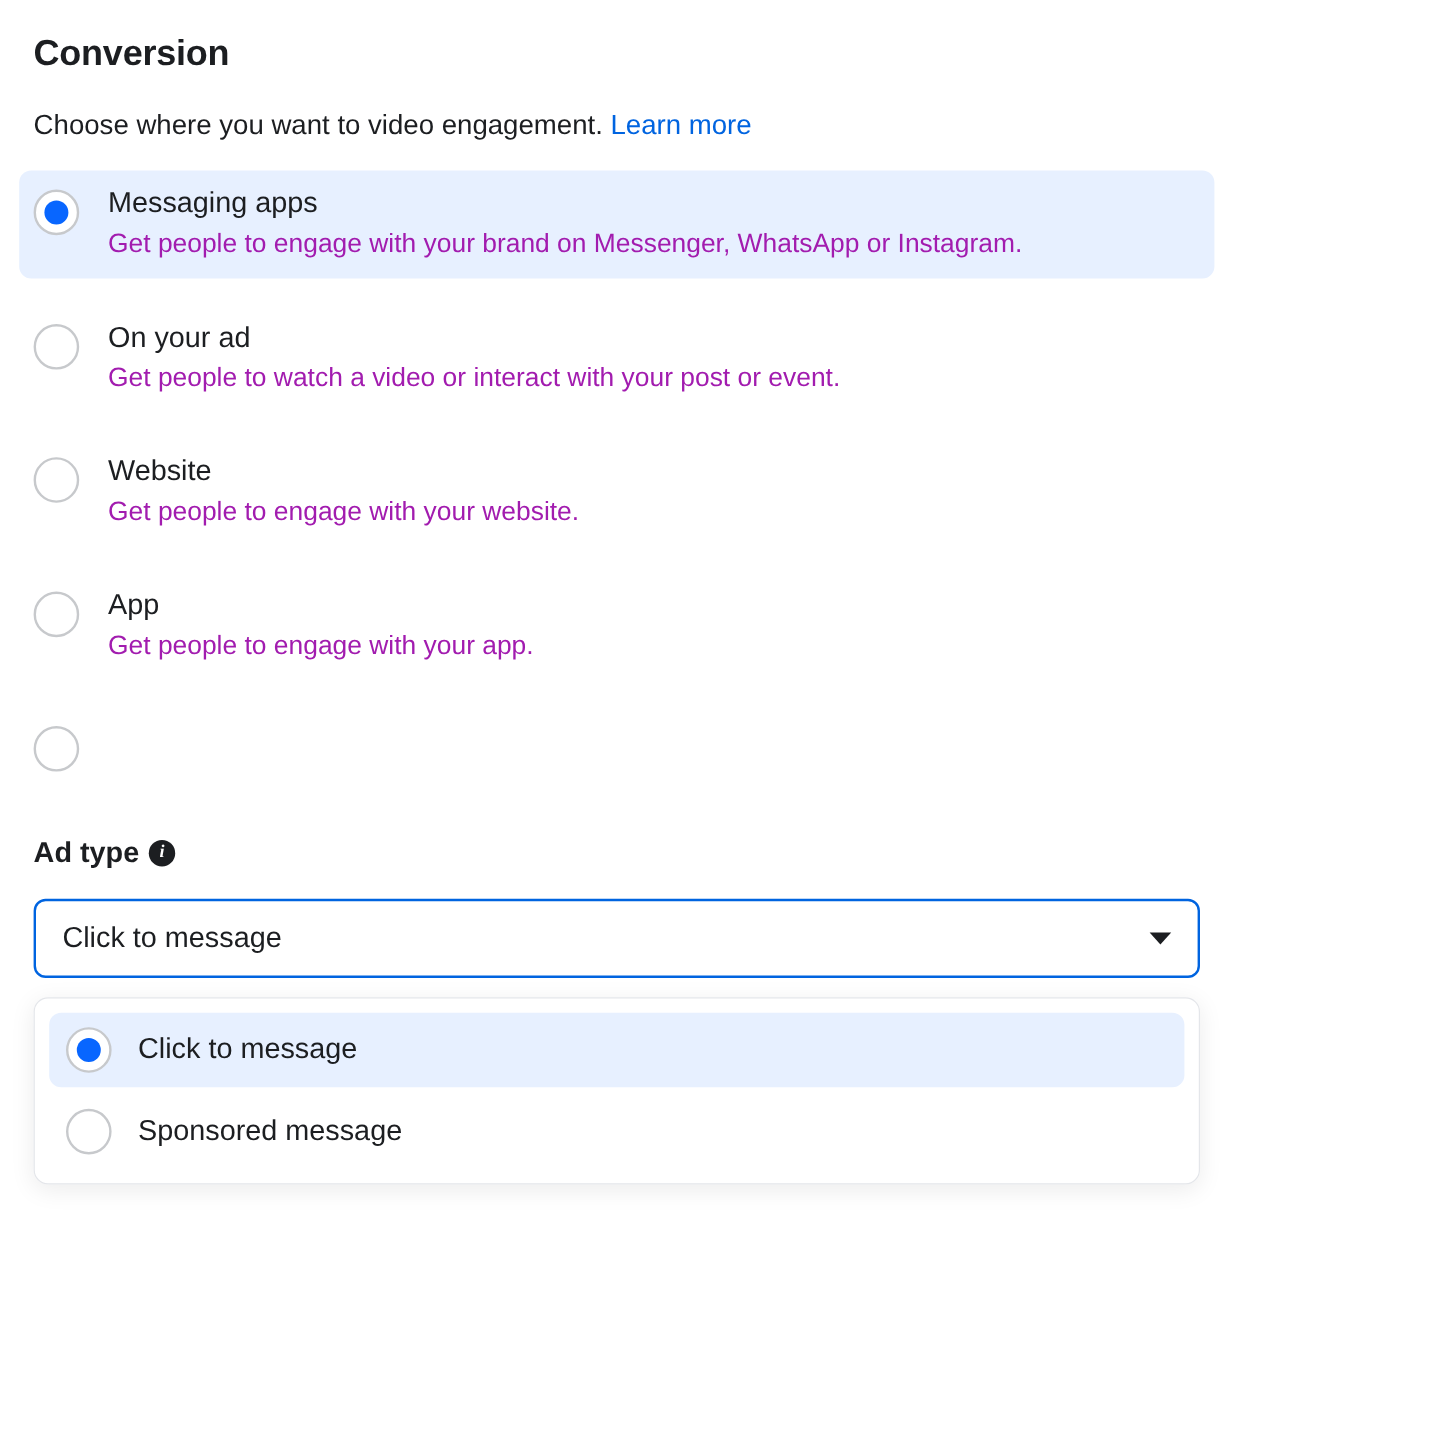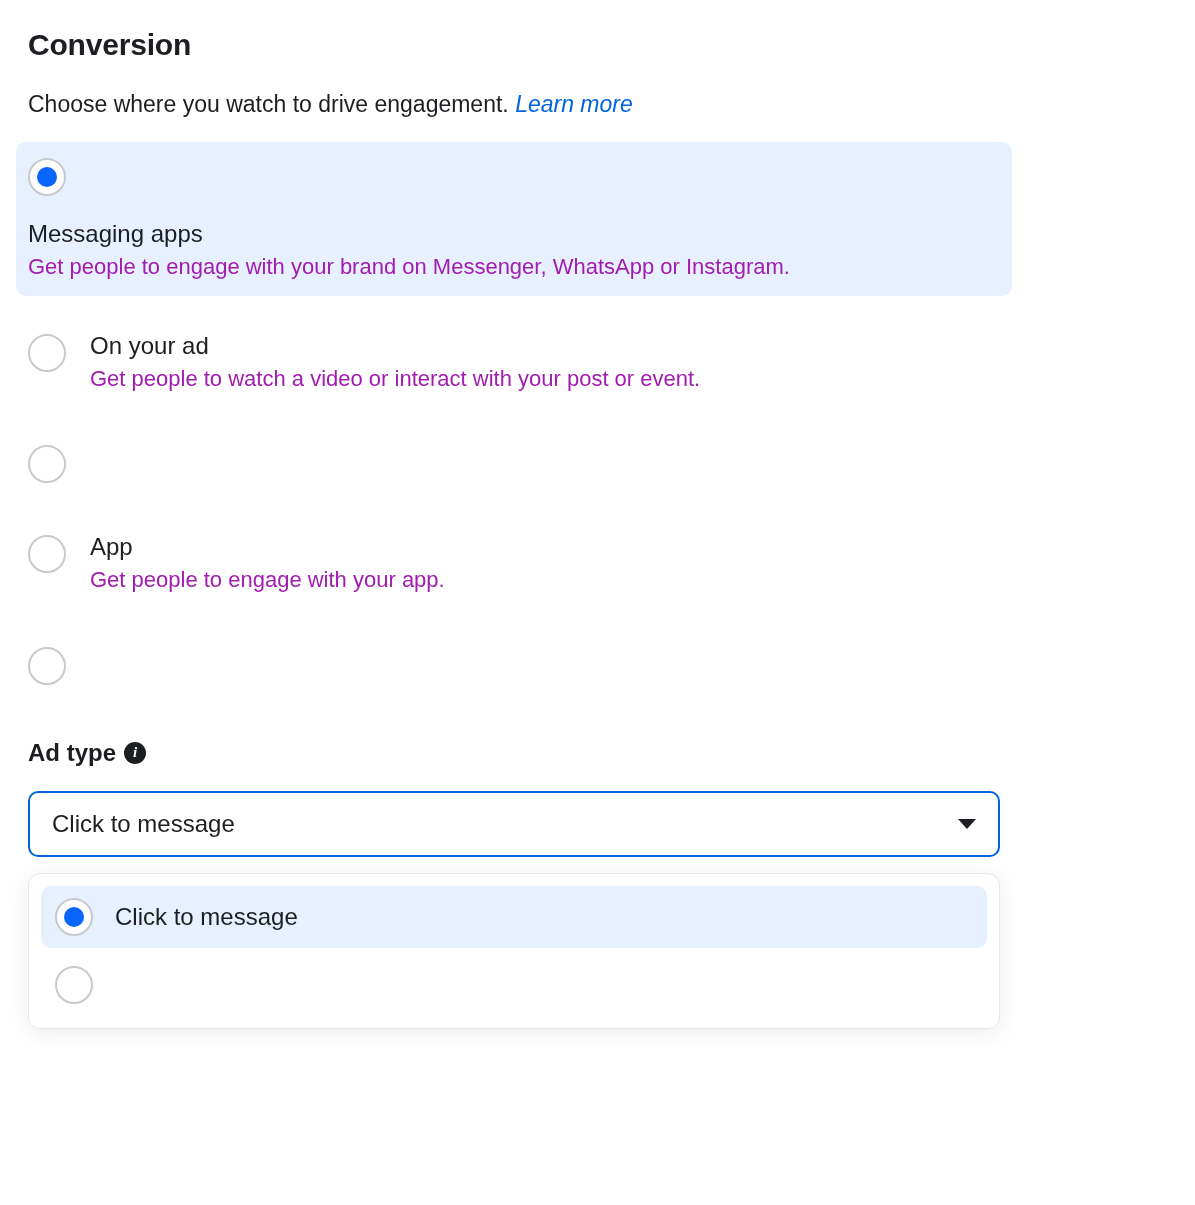--- a/index.html
+++ b/index.html
@@ -29,39 +29,37 @@
     gap: 8px;
   }
   .prompt {
     font-size: 23px;
     line-height: 1.3;
     margin: 0 0 22px 0;
   }
   .prompt a {
     color: #0064e0;
     text-decoration: none;
-    font-style: italic;
   }
   .radio-list {
     display: flex;
     flex-direction: column;
     gap: 22px;
     margin: 0 -12px 40px -12px;
   }
   .radio-row {
     display: flex;
     align-items: flex-start;
     gap: 24px;
     padding: 14px 20px 14px 12px;
     border-radius: 10px;
     cursor: pointer;
   }
   .radio-row.selected {
     background: #e7f0ff;
-    flex-direction: column;
   }
   .radio-outer {
     flex: 0 0 auto;
     width: 38px;
     height: 38px;
     border: 2px solid #c7c9cc;
     border-radius: 50%;
     background: #fff;
     display: flex;
     align-items: center;
@@ -146,21 +144,21 @@
 </head>
 <body>
 
 <div class="page">
 
   <div class="section-title">Conversion</div>
 
   <div>
 
     <p class="prompt">
-      <span>Choose where you watch to drive engagement. </span><a href="#">Learn more</a>
+      <span>Choose where you want to video engagement. </span><a href="#">Learn more</a>
     </p>
 
     <div class="radio-list">
 
       <div class="radio-row selected">
         <span class="radio-outer">
             <span class="radio-inner"></span>
           </span>
         <div class="radio-text">
           <div class="title">Messaging apps</div>
@@ -171,20 +169,24 @@
       <div class="radio-row">
         <span class="radio-outer"></span>
         <div class="radio-text">
           <div class="title">On your ad</div>
           <div class="desc">Get people to watch a video or interact with your post or event.</div>
         </div>
       </div>
 
       <div class="radio-row">
         <span class="radio-outer"></span>
+        <div class="radio-text">
+          <div class="title">Website</div>
+          <div class="desc">Get people to engage with your website.</div>
+        </div>
       </div>
 
       <div class="radio-row">
         <span class="radio-outer"></span>
         <div class="radio-text">
           <div class="title">App</div>
           <div class="desc">Get people to engage with your app.</div>
         </div>
       </div>
 
@@ -209,17 +211,18 @@
 
     <div class="dropdown-panel">
       <div class="dropdown-option selected">
         <span class="radio-outer">
             <span class="radio-inner"></span>
           </span>
         <span>Click to message</span>
       </div>
       <div class="dropdown-option">
         <span class="radio-outer"></span>
+        <span>Sponsored message</span>
       </div>
     </div>
   </div>
 
 </div>
 
 </body></html>

